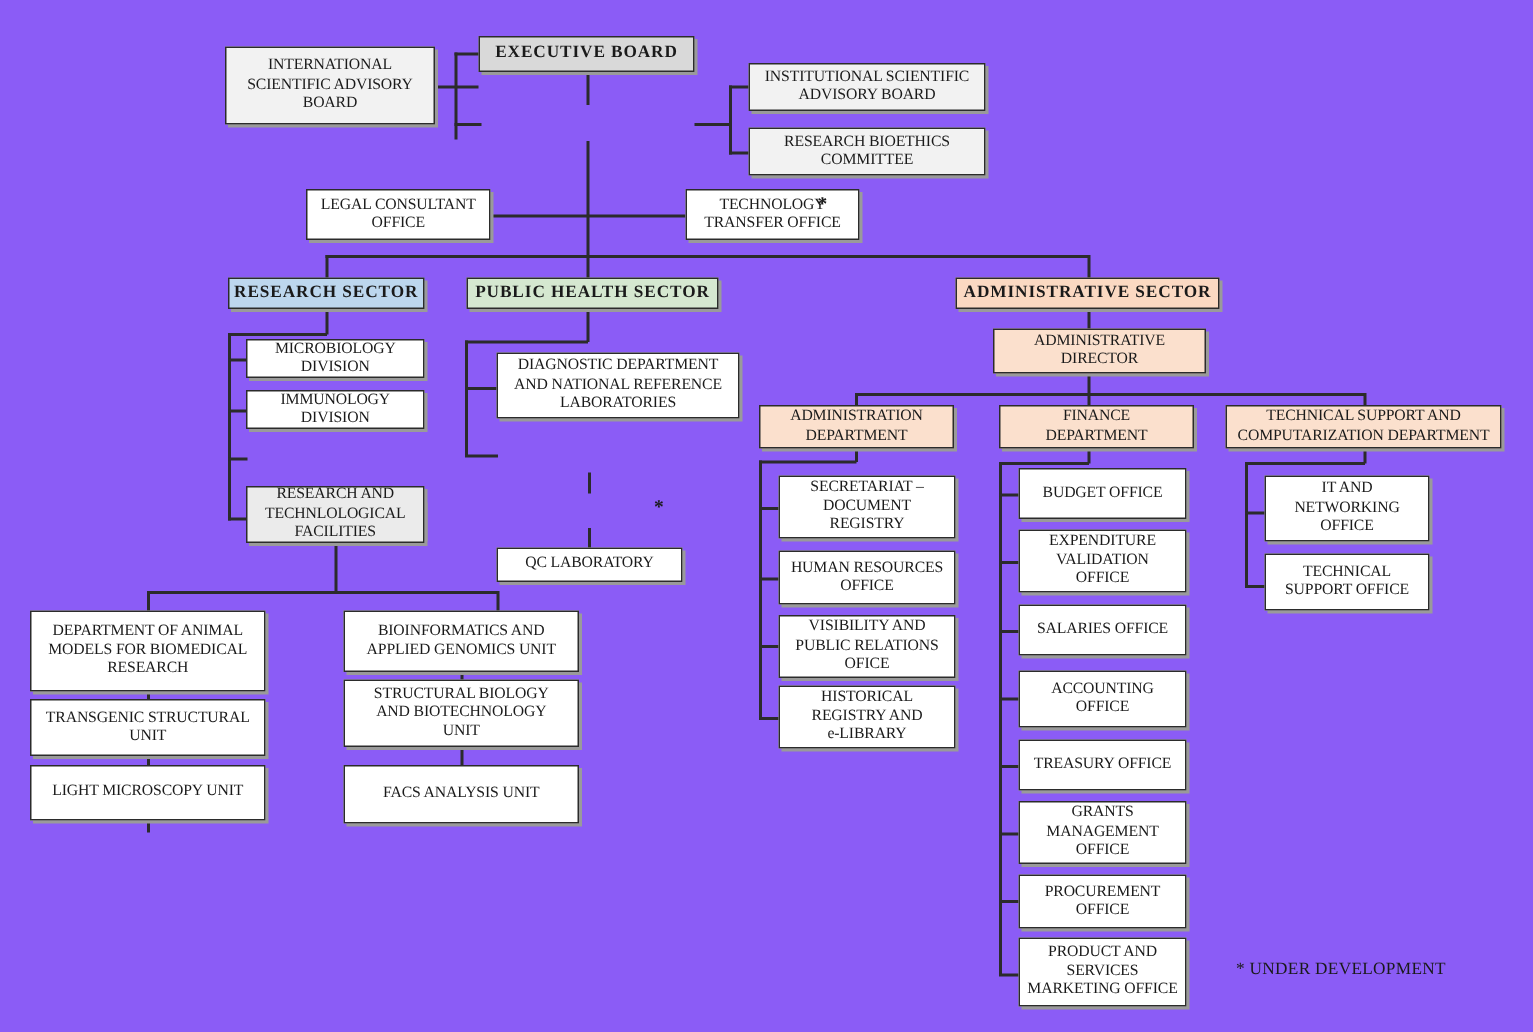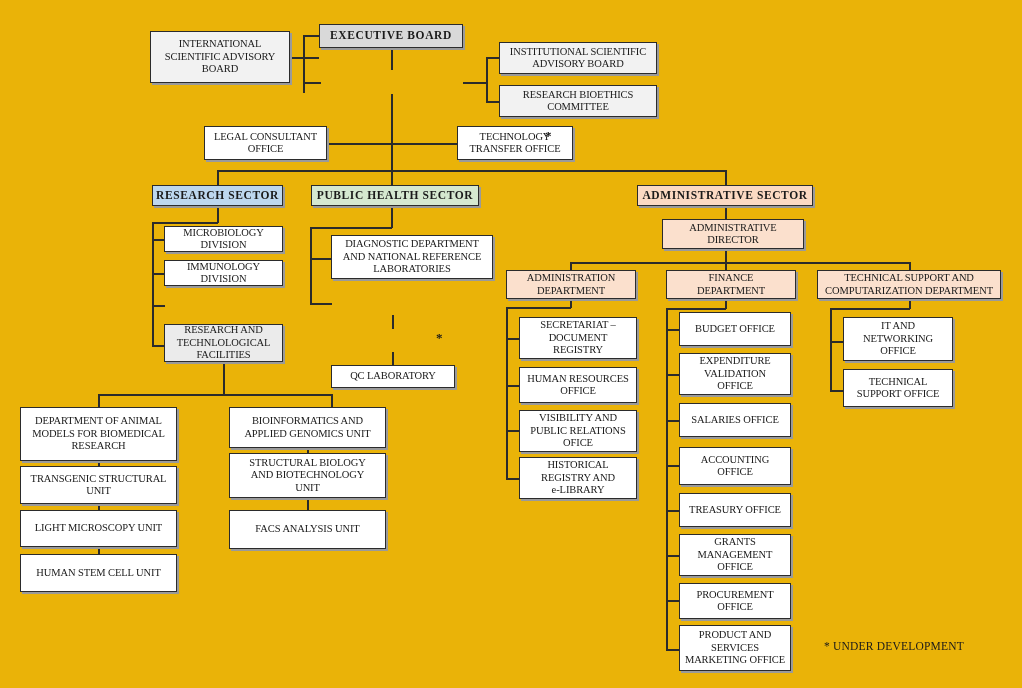--- a/index.html
+++ b/index.html
@@ -1,17 +1,17 @@
 <!DOCTYPE html>
 <html><head>
 <meta charset="utf-8">
 <style>
   html,body{margin:0;padding:0;background:#ffffff;}
   body{font-family:"Liberation Serif",serif;}
-  #chart{position:relative;width:1022px;height:688px;background:#eab308;overflow:hidden;}
+  #chart{position:relative;width:1022px;height:688px;background:#8b5cf6;overflow:hidden;}
 
   .box{
     position:absolute;
     box-sizing:border-box;
     border:1.5px solid #2b2b2b;
     background:#ffffff;
     display:flex;
     align-items:center;
     justify-content:center;
     text-align:center;
@@ -131,21 +131,20 @@
 
   <div class="box shadow" style="left:20px;top:407px;width:157px;height:54px;">DEPARTMENT OF ANIMAL
 MODELS FOR BIOMEDICAL
 RESEARCH</div>
   <div class="ln lnv" style="left:98px;top:461px;height:6px;"></div>
   <div class="box shadow" style="left:20px;top:466px;width:157px;height:38px;">TRANSGENIC STRUCTURAL
 UNIT</div>
   <div class="ln lnv" style="left:98px;top:504px;height:7px;"></div>
   <div class="box shadow" style="left:20px;top:510px;width:157px;height:37px;">LIGHT MICROSCOPY UNIT</div>
   <div class="ln lnv" style="left:98px;top:547px;height:8px;"></div>
-  <div class="box shadow" style="left:20px;top:554px;width:157px;height:38px;">HUMAN STEM CELL UNIT</div>
 
   <div class="box shadow" style="left:229px;top:407px;width:157px;height:41px;">BIOINFORMATICS AND
 APPLIED GENOMICS UNIT</div>
   <div class="ln lnv" style="left:307px;top:448px;height:6px;"></div>
   <div class="box shadow" style="left:229px;top:453px;width:157px;height:45px;">STRUCTURAL BIOLOGY
 AND BIOTECHNOLOGY
 UNIT</div>
   <div class="ln lnv" style="left:307px;top:498px;height:13px;"></div>
   <div class="box shadow" style="left:229px;top:510px;width:157px;height:39px;">FACS ANALYSIS UNIT</div>
 

